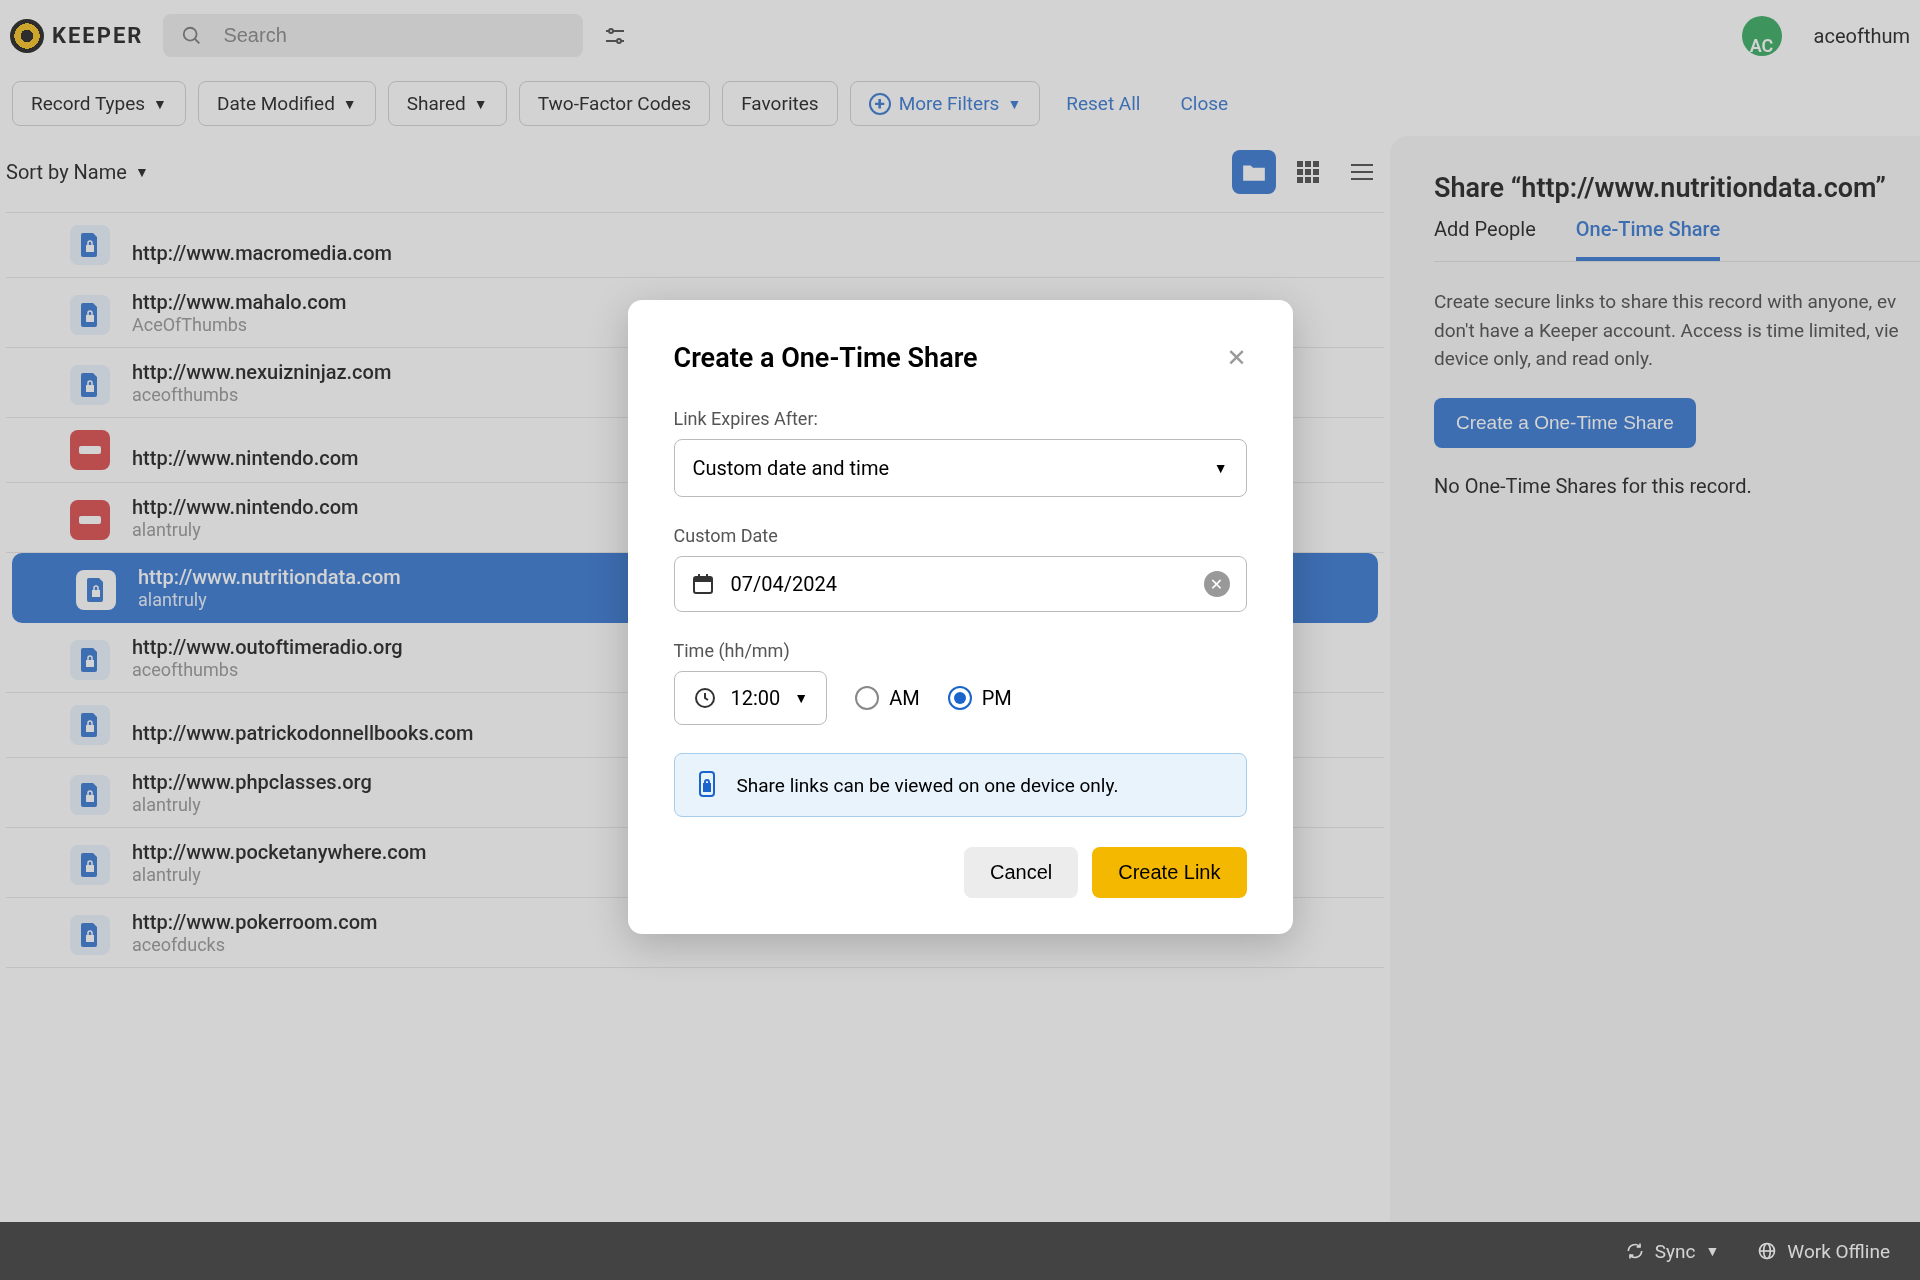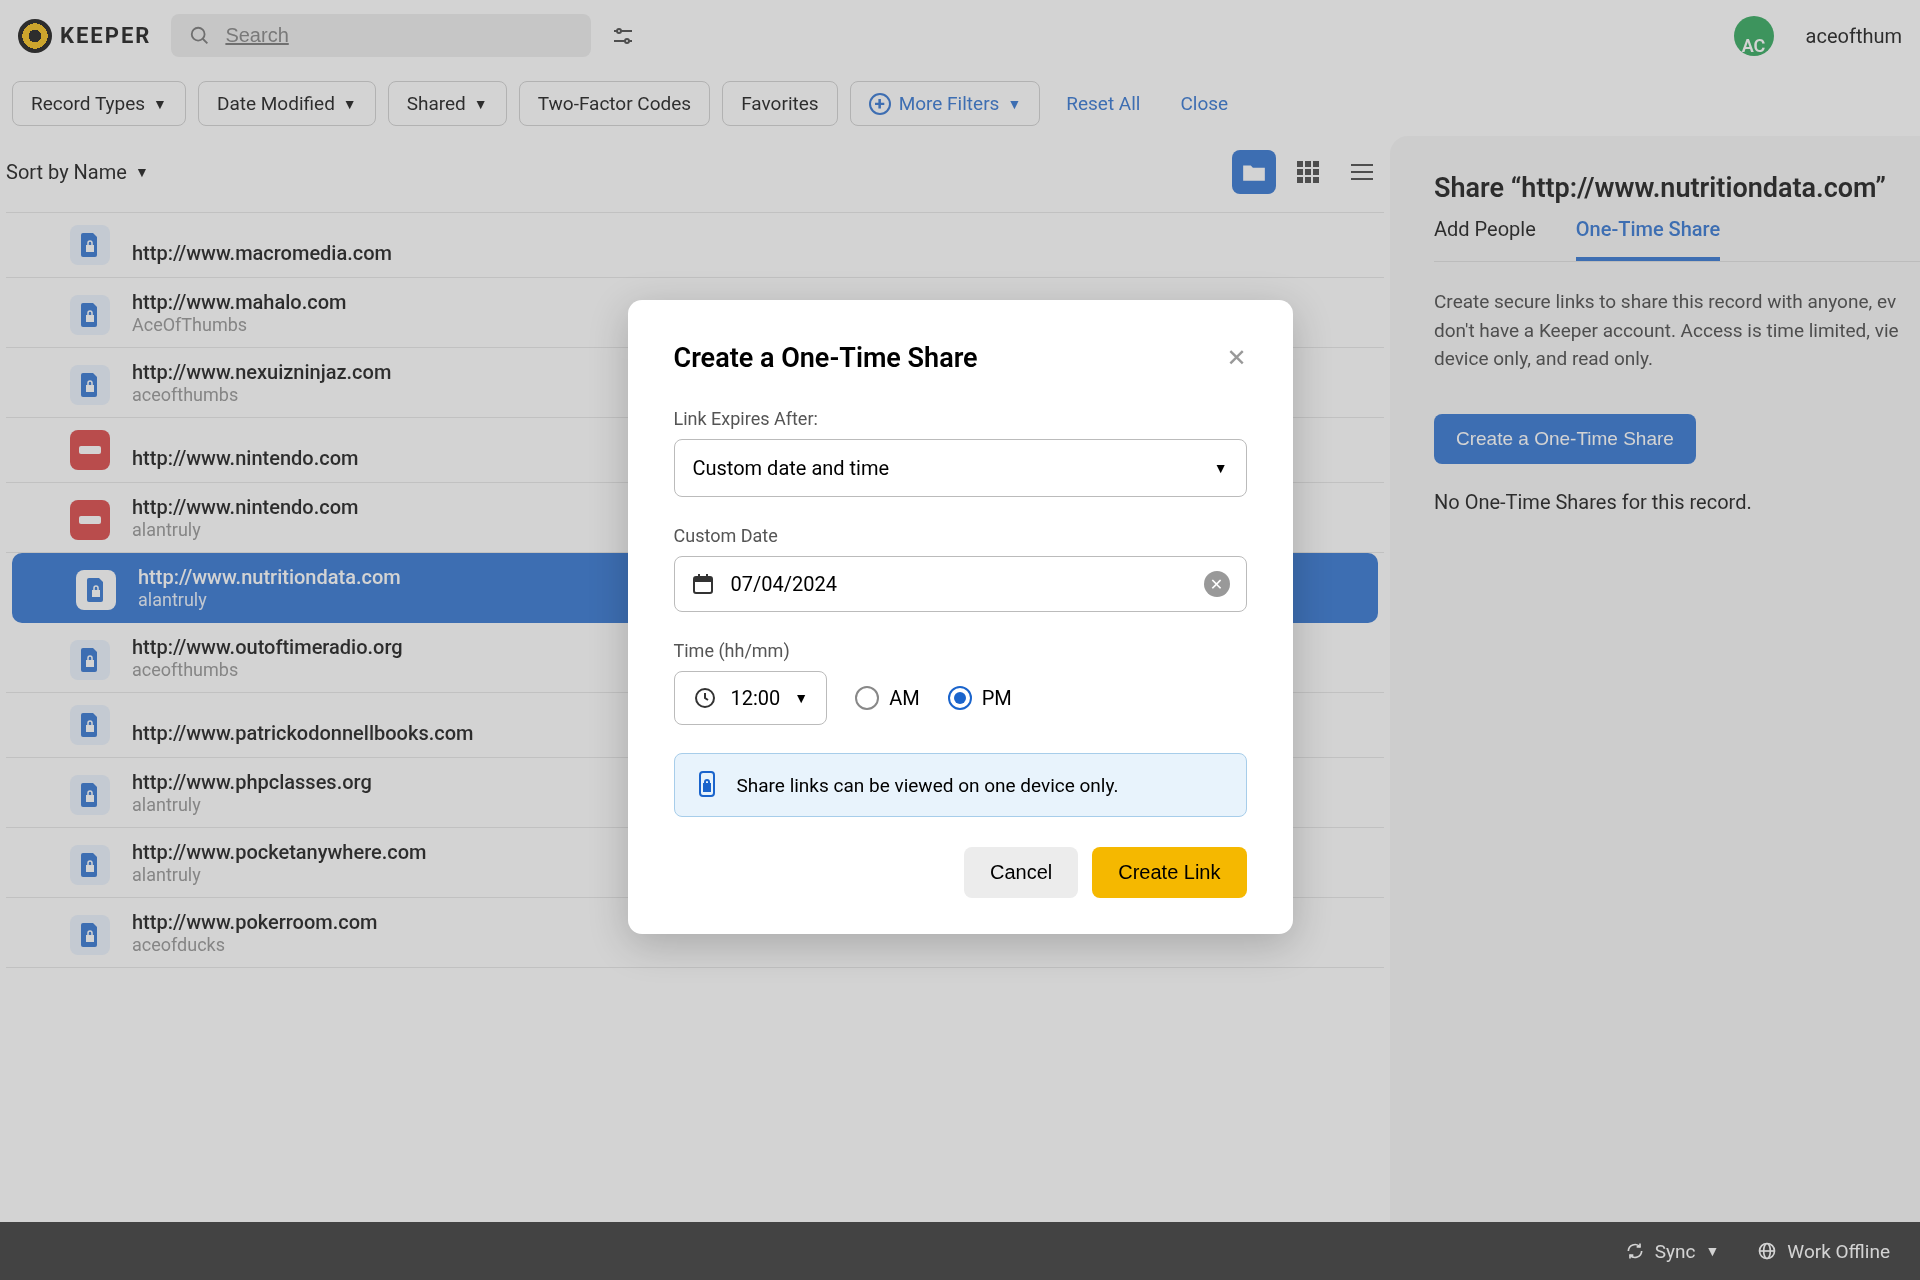--- a/index.html
+++ b/index.html
@@ -1,21 +1,21 @@
 <!DOCTYPE html>
 <html><head>
 <meta charset="utf-8">
 <style>
 * { box-sizing: border-box; margin: 0; padding: 0; }
 body { font-family: -apple-system, BlinkMacSystemFont, 'Segoe UI', Roboto, sans-serif; background: #fff; overflow: hidden; width: 1920px; height: 1280px; position: relative; }
 
-.top-header { display: flex; align-items: center; padding: 14px 18px; gap: 20px; }
+.top-header { display: flex; align-items: center; padding: 14px 10px; gap: 20px; }
 .brand { display: flex; align-items: center; gap: 8px; font-weight: 700; font-size: 22px; letter-spacing: 2px; }
 .brand-icon { width: 34px; height: 34px; border-radius: 50%; background: radial-gradient(circle, #000 30%, #f5b800 30% 60%, #000 60%); border: 2px solid #000; }
-.search-bar { display: flex; align-items: flex-end; background: #ececec; border-radius: 8px; padding: 10px 18px; width: 420px; gap: 14px; color: #666; text-decoration: underline; }
+.search-bar { display: flex; align-items: flex-end; background: #ececec; border-radius: 8px; padding: 10px 18px; width: 420px; gap: 20px; color: #666; }
 .search-bar input { border: none; background: transparent; font-size: 20px; outline: none; flex: 1; }
 .tune-icon { font-size: 24px; cursor: pointer; }
 .spacer { flex: 1; }
 .avatar { width: 40px; height: 40px; border-radius: 50%; background: #1a9e4b; color: #fff; display: flex; align-items: flex-end; justify-content: center; font-weight: 600; font-size: 18px; }
 .username { font-size: 20px; margin-left: 12px; }
 
 .filter-bar { display: flex; gap: 12px; padding: 10px 12px; align-items: center; }
 .filter-chip { border: 1px solid #ccc; border-radius: 8px; padding: 10px 18px; font-size: 19px; display: flex; align-items: center; gap: 8px; cursor: pointer; background: #fff; }
 .filter-chip.more { color: #1a64cc; }
 .plus-circle { width: 22px; height: 22px; border: 2px solid #1a64cc; border-radius: 50%; display: inline-flex; align-items: center; justify-content: center; color: #1a64cc; font-weight: 700; }
@@ -40,21 +40,21 @@
 .rec-text { display: flex; flex-direction: column; }
 .rec-title { font-size: 20px; font-weight: 500; }
 .rec-sub { font-size: 18px; color: #888; }
 .record-row.selected .rec-sub { color: #e4eefc; }
 
 .side-panel { width: 530px; background: #f6f6f6; border-top-left-radius: 18px; padding: 36px 0 0 44px; }
 .side-title { font-size: 27px; font-weight: 600; margin-bottom: 13px; }
 .side-tabs { display: flex; gap: 40px; border-bottom: 1px solid #dcdcdc; margin-bottom: 26px; }
 .side-tab { font-size: 20px; padding-bottom: 16px; cursor: pointer; }
 .side-tab.active { color: #1a64cc; border-bottom: 4px solid #1a64cc; font-weight: 500; }
-.side-desc { font-size: 19px; color: #333; line-height: 1.5; margin-bottom: 40px; }
+.side-desc { font-size: 19px; color: #333; line-height: 1.5; margin-bottom: 24px; }
 .side-btn-primary { background: #1a64cc; color: #fff; border: none; border-radius: 8px; padding: 14px 22px; font-size: 19px; cursor: pointer; }
 .side-empty { margin-top: 26px; font-size: 20px; }
 
 .dim-overlay { position: absolute; inset: 0; background: rgba(128,128,128,0.35); display: flex; align-items: flex-start; justify-content: center; padding-top: 300px; }
 .modal { width: 665px; background: #fff; border-radius: 14px; padding: 42px 46px 36px 46px; box-shadow: 0 10px 40px rgba(0,0,0,0.2); }
 .modal-head { display: flex; justify-content: space-between; align-items: center; margin-bottom: 34px; }
 .modal-title { font-size: 27px; font-weight: 600; }
 .close-x { font-size: 24px; color: #999; cursor: pointer; }
 .form-label { font-size: 18px; color: #555; margin-bottom: 10px; display: block; }
 .select-box { width: 100%; border: 1px solid #bbb; border-radius: 8px; padding: 16px 18px; font-size: 20px; display: flex; justify-content: space-between; align-items: center; cursor: pointer; margin-bottom: 28px; }

